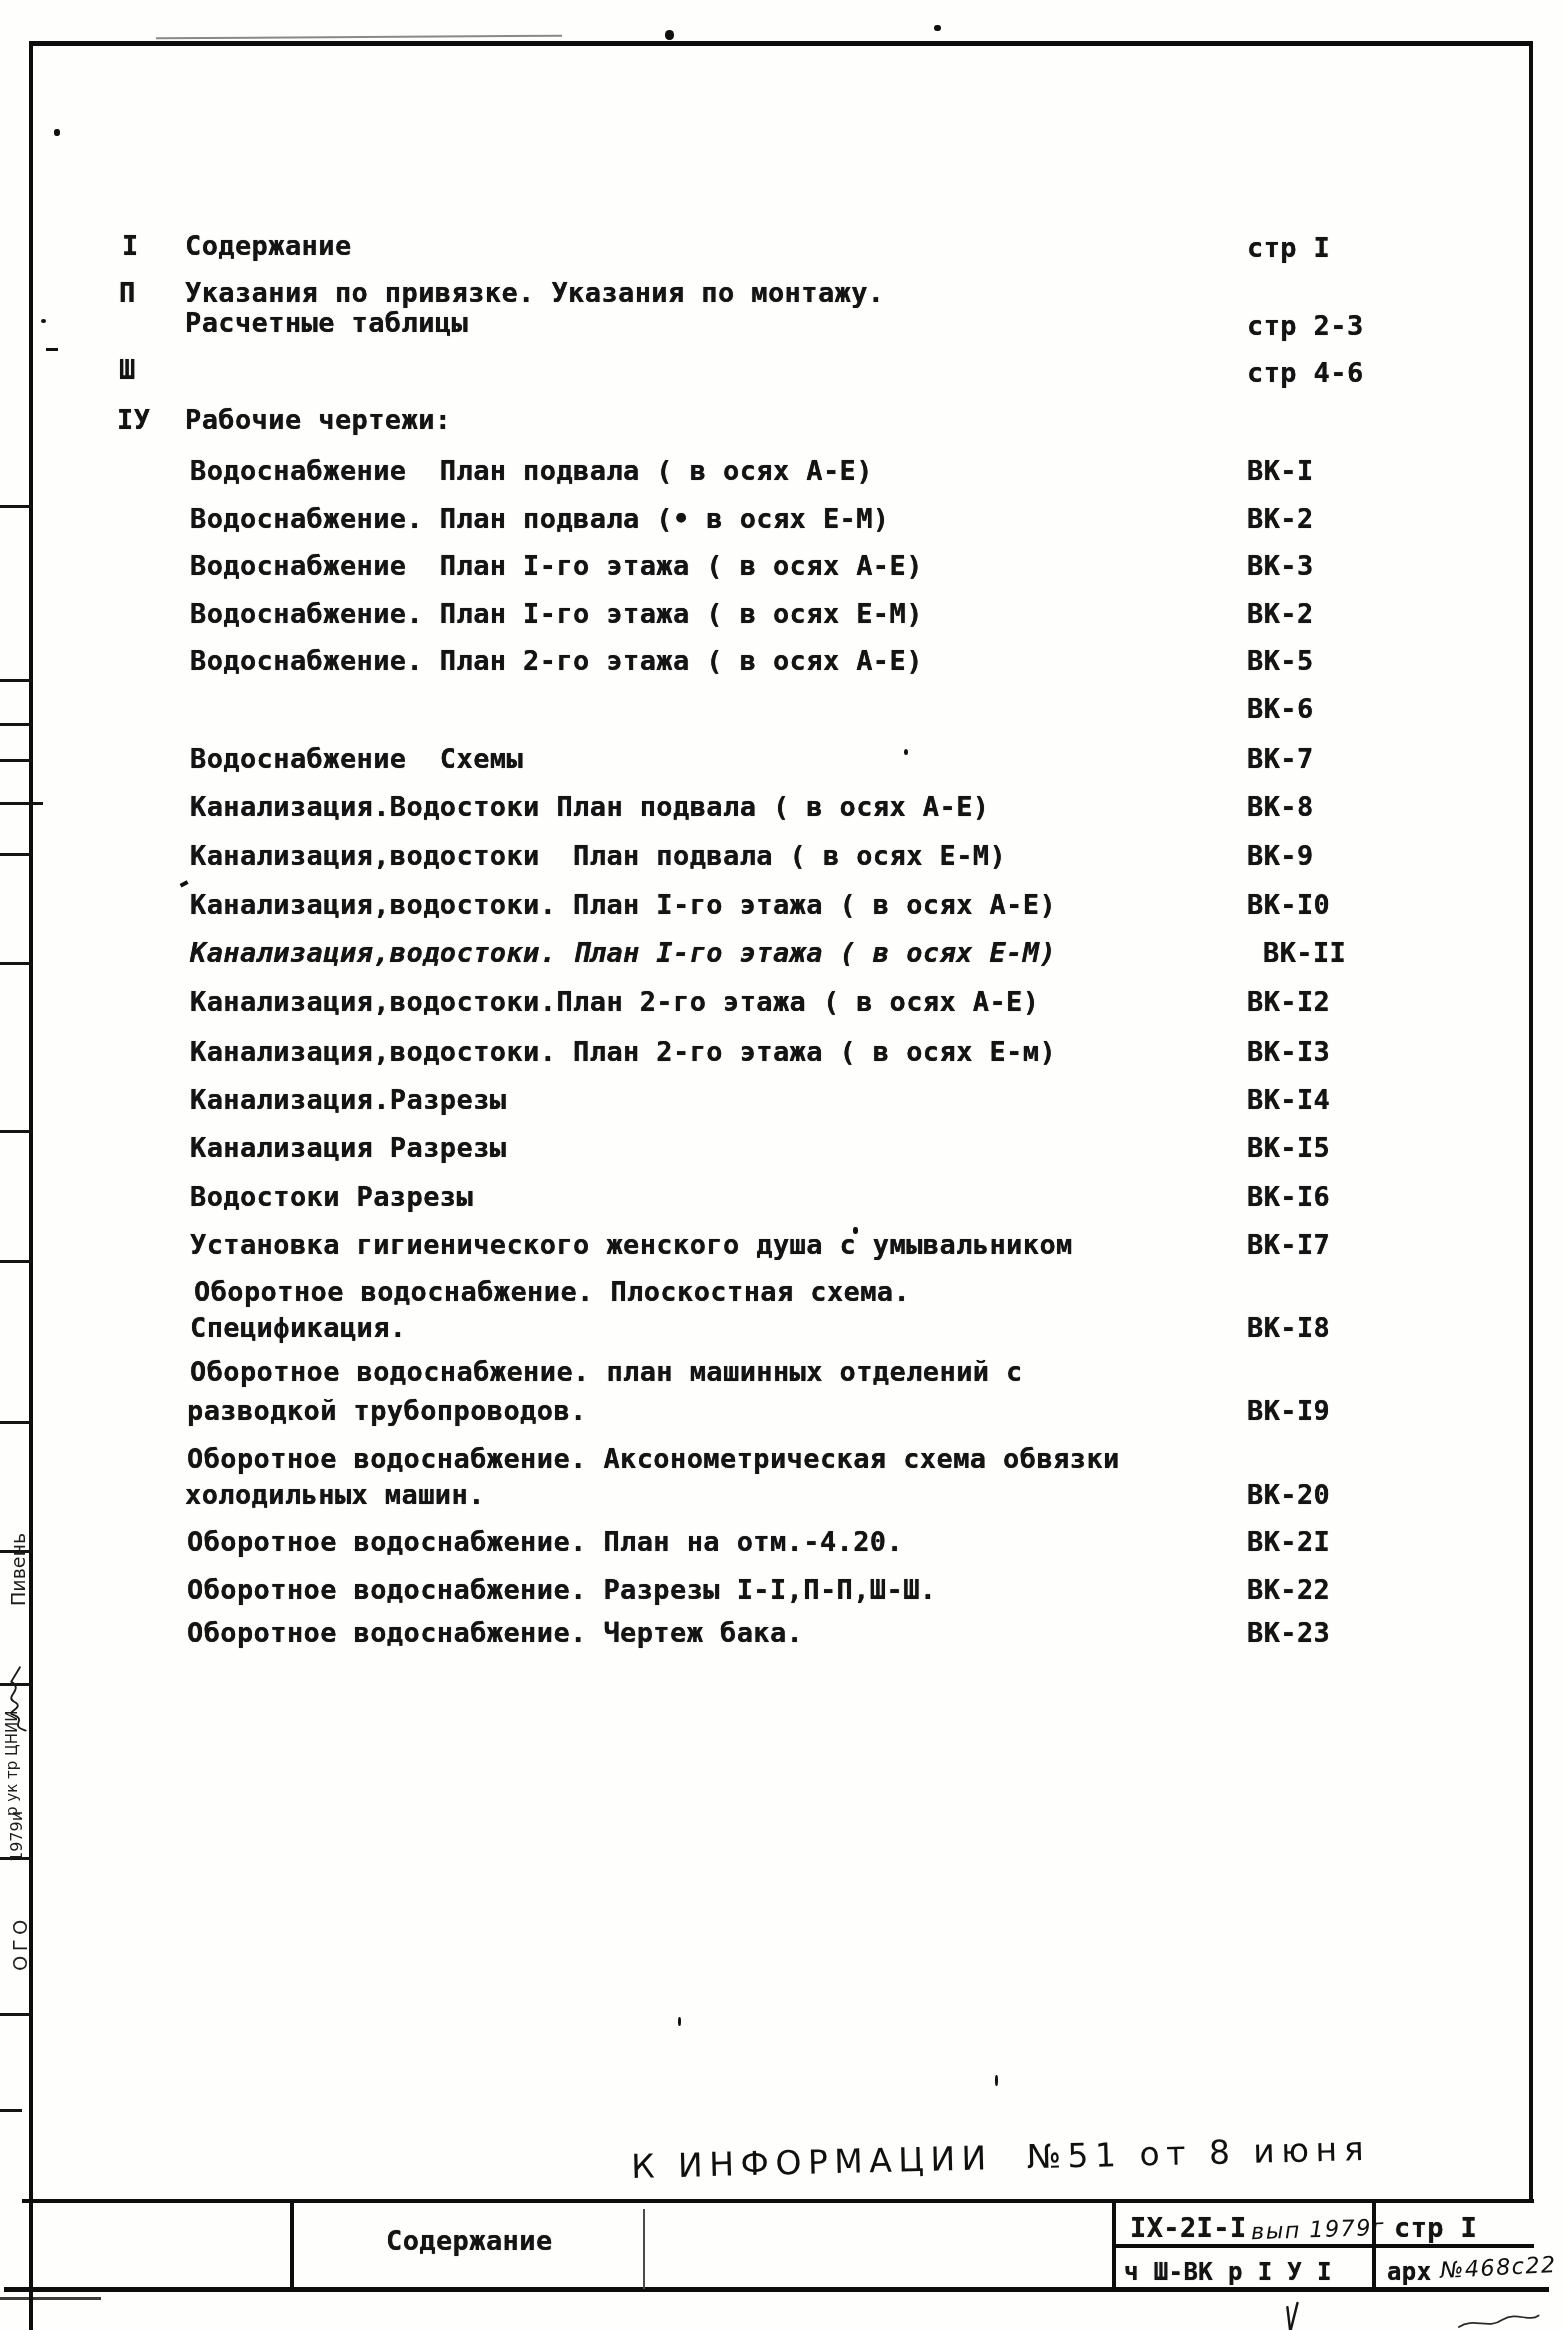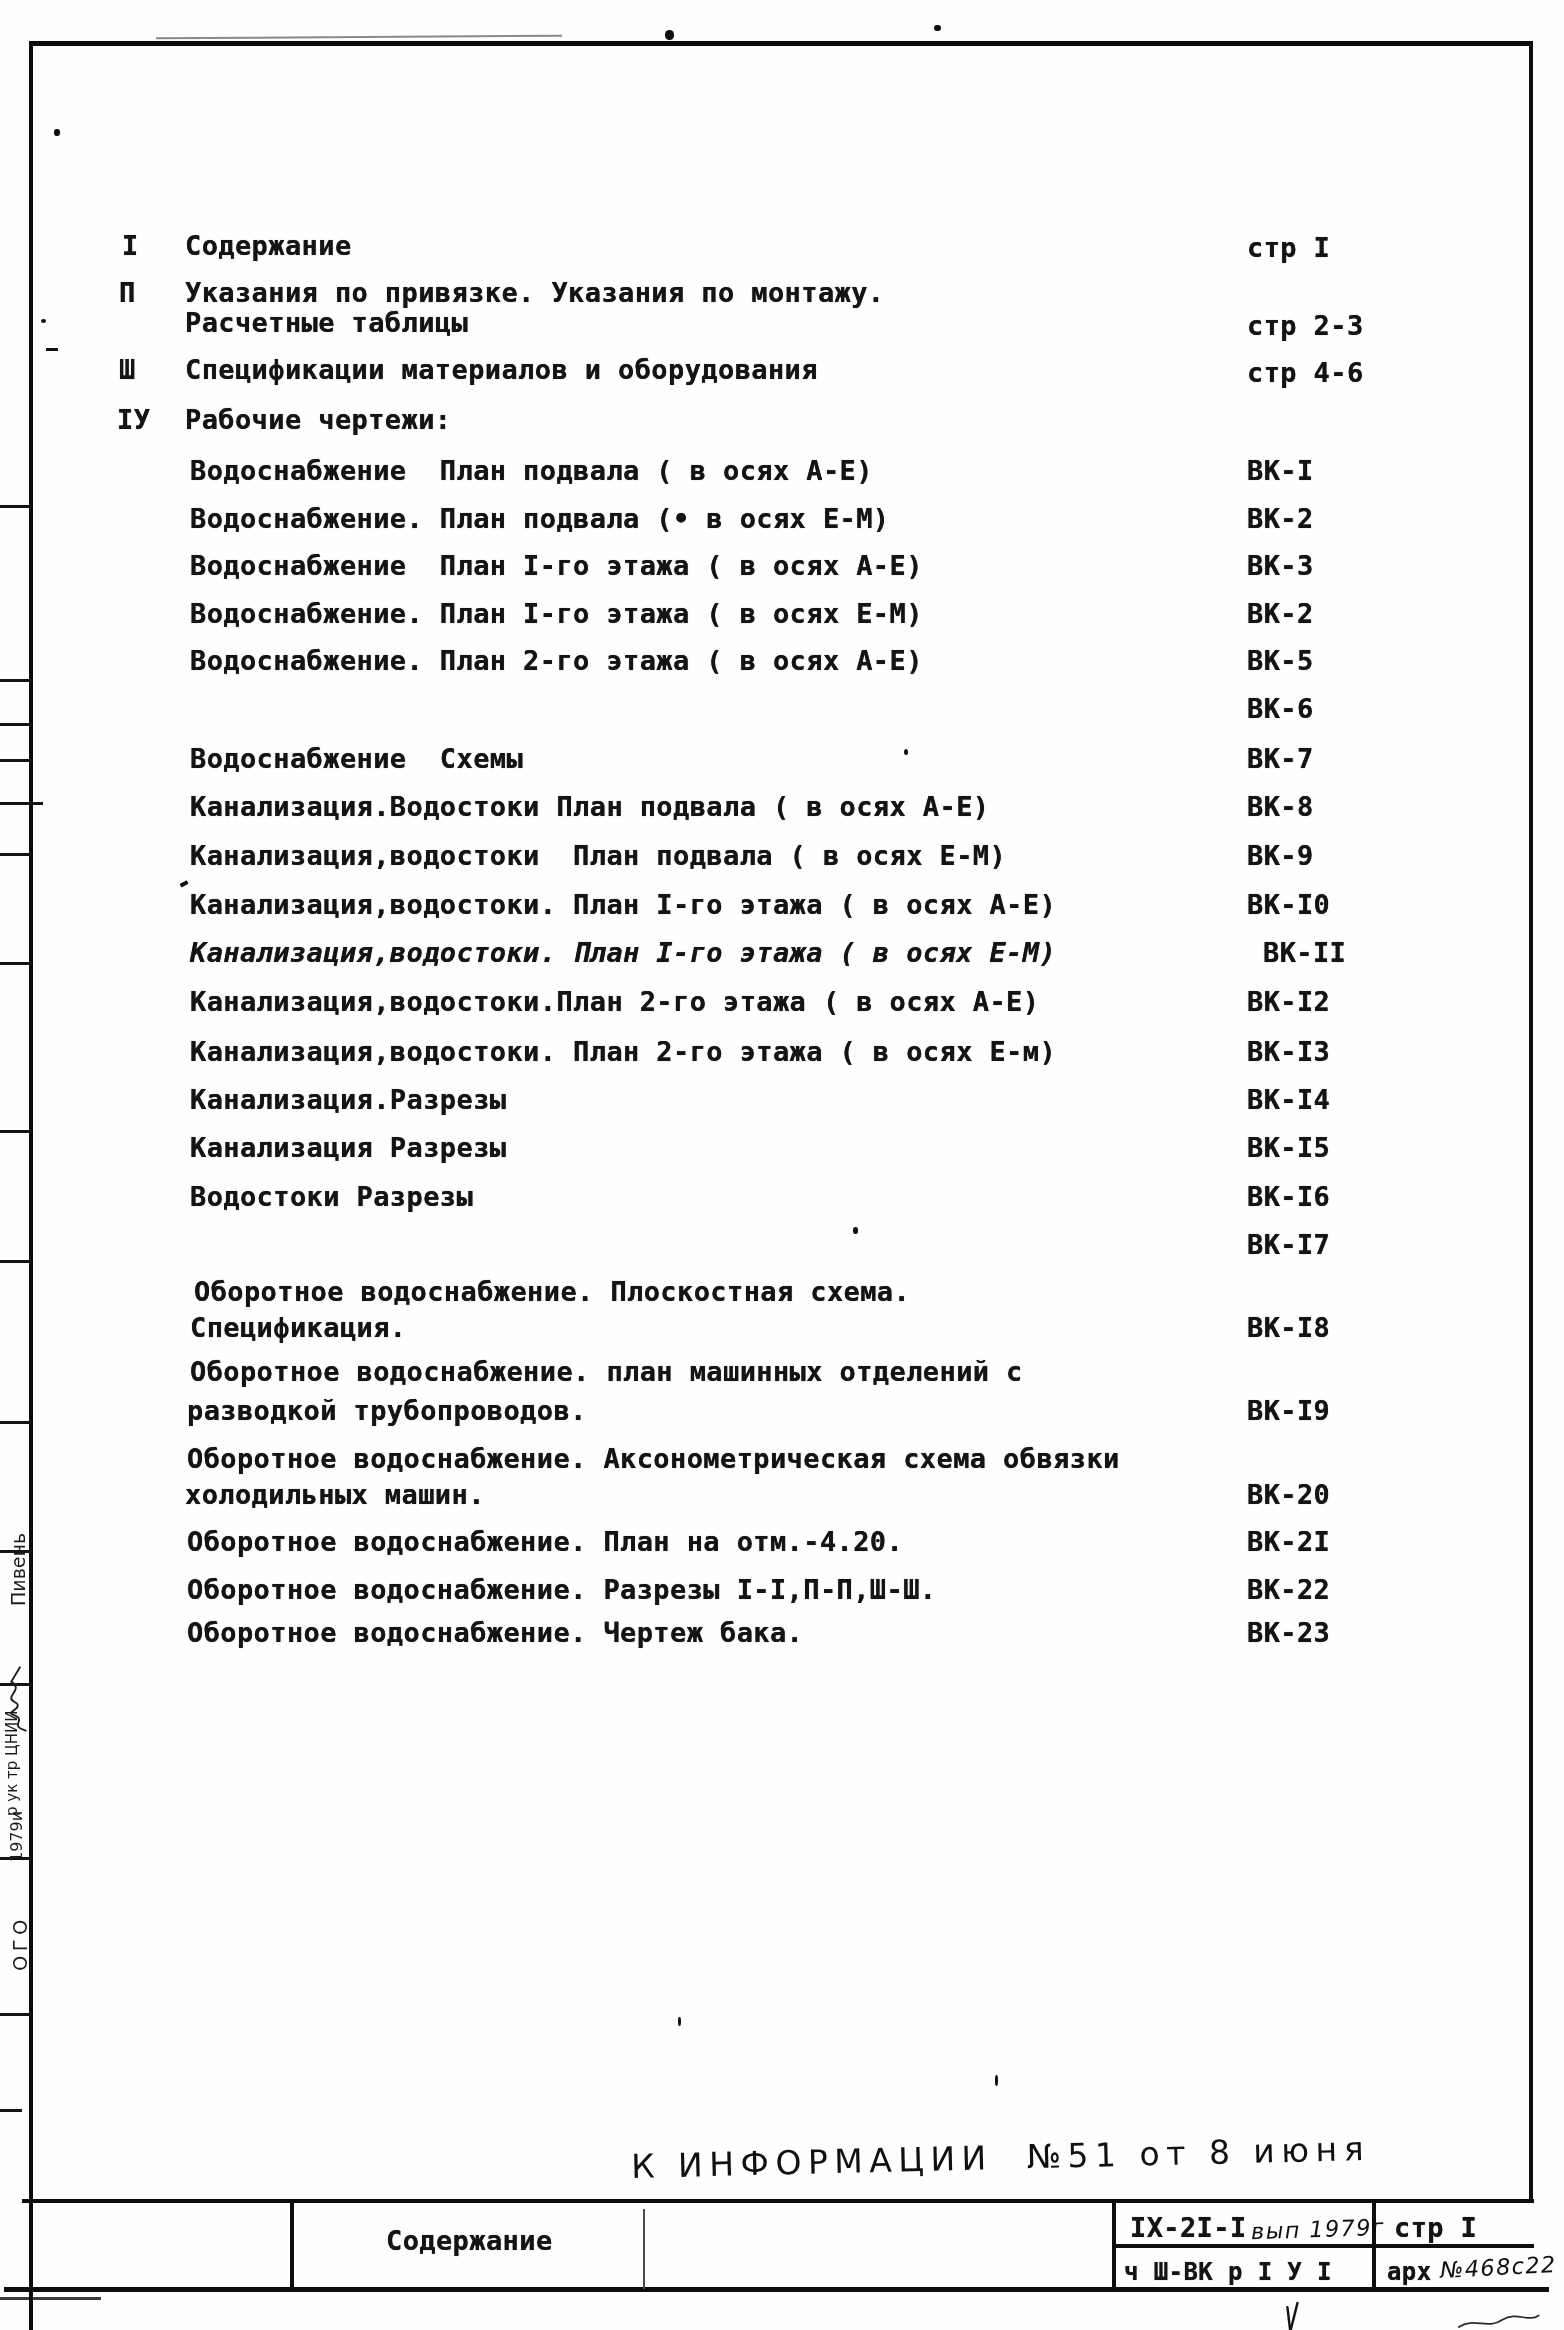--- a/index.html
+++ b/index.html
@@ -38,21 +38,20 @@
   <div class="t" style="left:122px;top:230px;">I</div>
   <div class="t" style="left:185px;top:230px;">Содержание</div>
   <div class="t" style="left:1247px;top:232px;">стр I</div>
 
   <div class="t" style="left:119px;top:277px;">П</div>
   <div class="t" style="left:185px;top:277px;">Указания по привязке. Указания по монтажу.</div>
   <div class="t" style="left:185px;top:307px;">Расчетные таблицы</div>
   <div class="t" style="left:1247px;top:310px;">стр 2-3</div>
 
   <div class="t" style="left:119px;top:354px;">Ш</div>
-  <div class="t" style="left:185px;top:354px;">Спецификации материалов и оборудования</div>
   <div class="t" style="left:1247px;top:357px;">стр 4-6</div>
 
   <div class="t" style="left:117px;top:404px;">IУ</div>
   <div class="t" style="left:185px;top:404px;">Рабочие чертежи:</div>
 
   <div class="t" style="left:190px;top:455px;">Водоснабжение  План подвала ( в осях А-Е)</div>
   <div class="t" style="left:1247px;top:455px;">ВК-I</div>
 
   <div class="t" style="left:190px;top:503px;">Водоснабжение. План подвала (• в осях Е-М)</div>
   <div class="t" style="left:1247px;top:503px;">ВК-2</div>
@@ -91,20 +90,21 @@
 
   <div class="t" style="left:190px;top:1084px;">Канализация.Разрезы</div>
   <div class="t" style="left:1247px;top:1084px;">ВК-I4</div>
 
   <div class="t" style="left:190px;top:1132px;">Канализация Разрезы</div>
   <div class="t" style="left:1247px;top:1132px;">ВК-I5</div>
 
   <div class="t" style="left:190px;top:1181px;">Водостоки Разрезы</div>
   <div class="t" style="left:1247px;top:1181px;">ВК-I6</div>
 
+  <div class="t" style="left:190px;top:1229px;">Установка гигиенического женского душа с умывальником</div>
   <div class="t" style="left:1247px;top:1229px;">ВК-I7</div>
 
   <div class="t" style="left:194px;top:1276px;">Оборотное водоснабжение. Плоскостная схема.</div>
   <div class="t" style="left:190px;top:1312px;">Спецификация.</div>
   <div class="t" style="left:1247px;top:1312px;">ВК-I8</div>
 
   <div class="t" style="left:190px;top:1356px;">Оборотное водоснабжение. план машинных отделений с</div>
   <div class="t" style="left:187px;top:1395px;">разводкой трубопроводов.</div>
   <div class="t" style="left:1247px;top:1395px;">ВК-I9</div>
 

